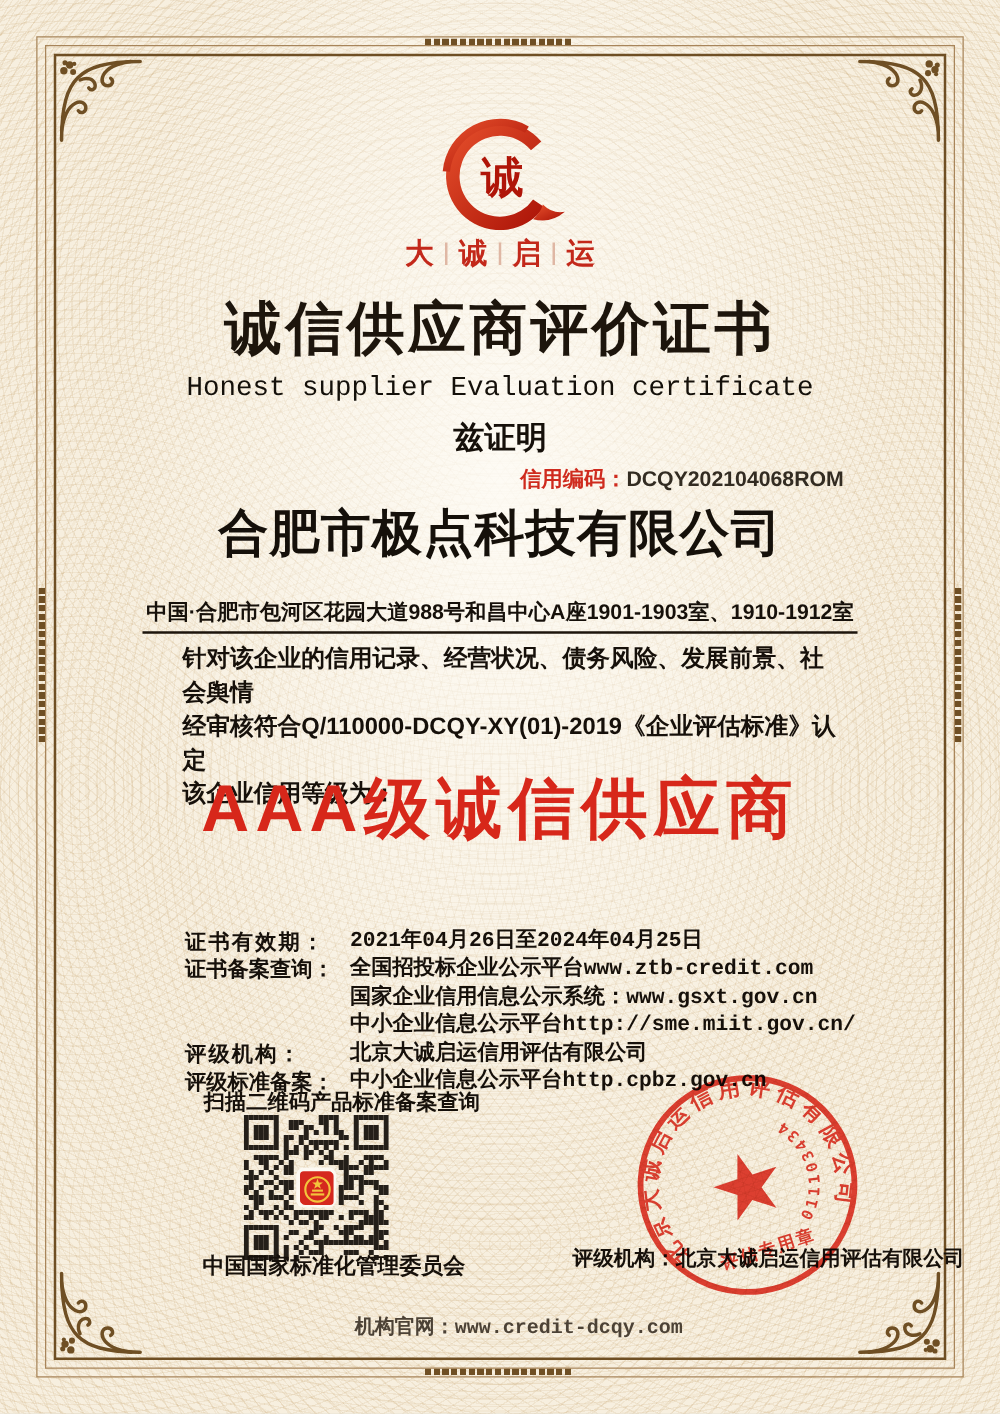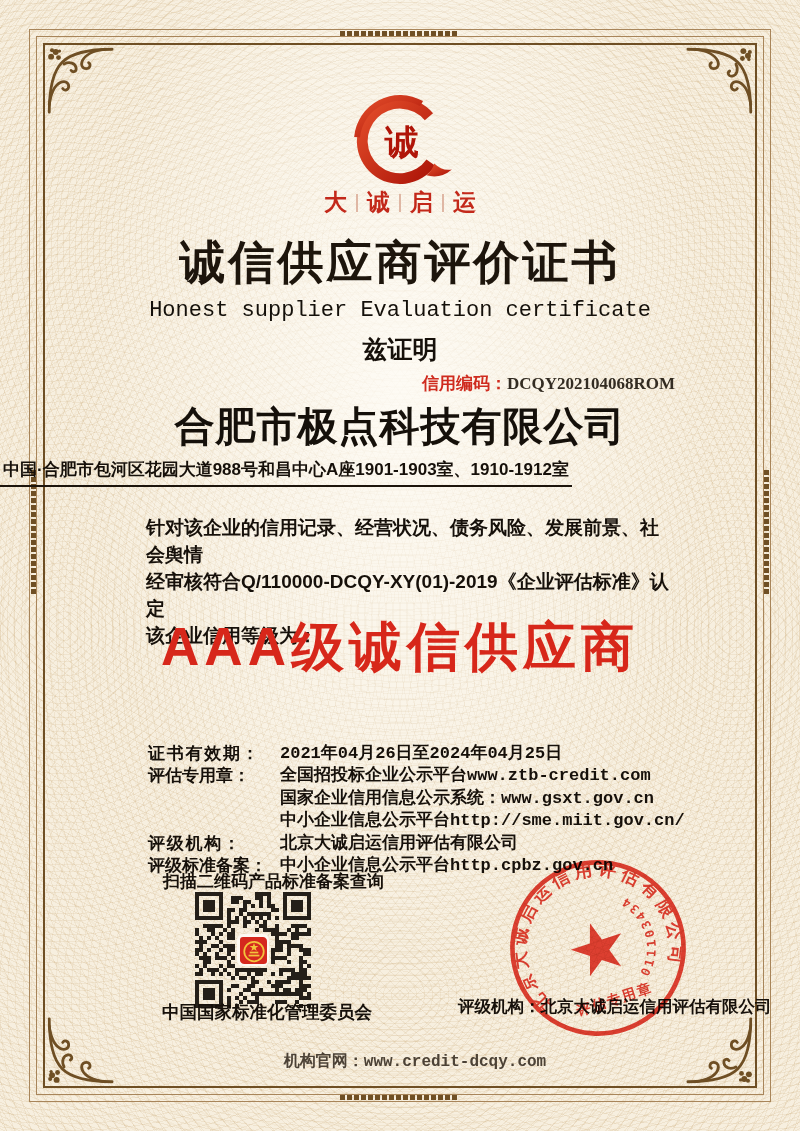--- a/index.html
+++ b/index.html
@@ -33,23 +33,23 @@
   
   .logo{position:absolute;top:92px;left:0;right:0;display:flex;justify-content:center;}
   .brand{position:absolute;top:187px;left:0;right:0;display:flex;justify-content:center;align-items:center;gap:9px;}
   .brand-char{font-size:23px;font-weight:800;color:#c3281a;font-family:"Liberation Serif","DejaVu Serif",serif;}
   .brand-sep{width:2px;height:18px;background:#dfb7a4;}
   .title{position:absolute;top:232px;width:100%;text-align:center;font-size:46px;font-weight:800;color:#1d150c;letter-spacing:3px;}
   .subtitle{position:absolute;top:298px;width:100%;text-align:center;font-size:22px;color:#14100a;font-family:"Liberation Mono","DejaVu Sans Mono",monospace;}
   .attest{position:absolute;top:333px;width:100%;text-align:center;font-size:25px;font-weight:800;}
   .credit-line{position:absolute;top:372px;right:125px;font-size:17px;font-weight:700;}
   .credit-line .lab{color:#cf2b1e;text-align:right;}
-  .credit-line .val{color:#332c22;font-family:Liberation Serif, serif;}
+  .credit-line .val{color:#332c22;font-family:Liberation Sans, sans-serif;}
   .company-name{position:absolute;top:399px;width:100%;text-align:center;font-size:40px;font-weight:800;letter-spacing:1px;color:#15100a;}
-  .company-address{position:absolute;top:458px;width:100%;}
+  .company-address{position:absolute;top:478px;width:100%;text-align:center;}
   .company-address span{display:inline-block;font-size:17px;font-weight:700;border-bottom:2px solid #1d150c;padding:0 3px 4px;}
   .body-text{position:absolute;left:146px;top:514px;width:530px;font-size:19px;font-weight:700;line-height:27px;color:#16100a;}
   .rating{position:absolute;top:612px;width:100%;text-align:center;font-size:53px;font-weight:800;color:#d7271a;letter-spacing:5px;}
   
   .details{position:absolute;left:148px;top:743px;font-size:17px;font-weight:700;line-height:22.4px;color:#16100a;}
   .detail-row{display:flex;}
   .detail-label{flex:0 0 132px;white-space:pre;word-spacing:-3px;}
   .detail-value{font-family:"Liberation Mono","Liberation Sans",sans-serif;white-space:pre;}
   
   .scan-hint{position:absolute;left:163px;top:870px;font-size:17px;font-weight:700;}
@@ -181,21 +181,21 @@
   </div>
 
   <div class="rating">AAA级诚信供应商</div>
 
   <div class="details">
     <div class="detail-row">
       <span class="detail-label">证 书 有 效 期 ：</span>
       <span class="detail-value">2021年04月26日至2024年04月25日</span>
     </div>
     <div class="detail-row">
-      <span class="detail-label">评估专用章：</span>
+      <span class="detail-label">证书备案查询：</span>
       <span class="detail-value">全国招投标企业公示平台www.ztb-credit.com</span>
     </div>
     <div class="detail-row">
       <span class="detail-label"></span>
       <span class="detail-value">国家企业信用信息公示系统：www.gsxt.gov.cn</span>
     </div>
     <div class="detail-row">
       <span class="detail-label"></span>
       <span class="detail-value">中小企业信息公示平台http://sme.miit.gov.cn/</span>
     </div>

